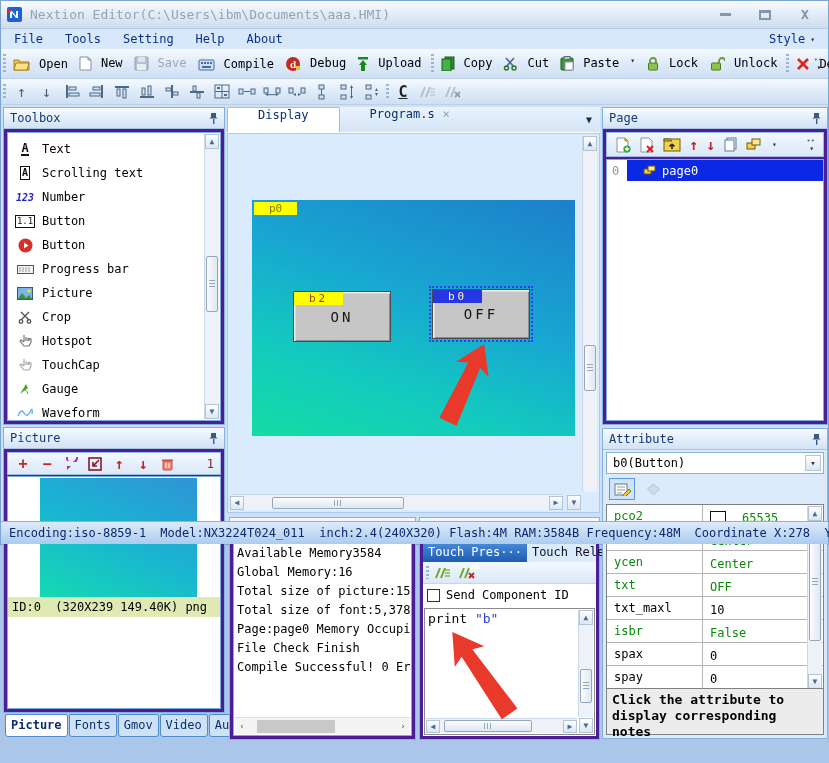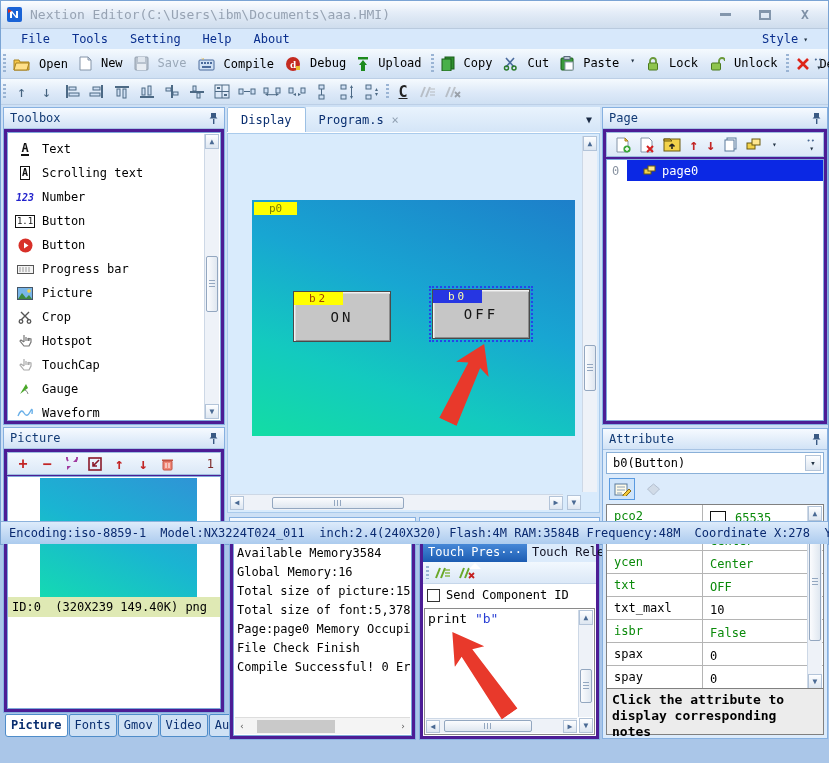--- a/index.html
+++ b/index.html
@@ -9,21 +9,21 @@
 .ic{display:inline-flex;align-items:center;justify-content:center;flex:none}
 
 
 #titlebar{position:absolute;left:0;top:0;width:100%;height:28px;background:linear-gradient(#fbfdff,#e3ecf7 45%,#cfdded);border-bottom:1px solid #b9cade;display:flex;align-items:center;padding:0 6px;gap:6px}
 #title-text{color:#97a3b3;font-size:13px;flex:1}
 .winbtn{width:34px;height:18px;display:flex;align-items:center;justify-content:center;color:#7e90a6;font-weight:bold;font-size:13px}
 .minline{width:11px;height:3px;background:#8396ac}
 .maxbox{width:12px;height:10px;border:2px solid #8396ac;border-top-width:3px}
 
 
-#menubar{position:absolute;left:0;top:28px;width:100%;height:20px;background:#d7e8fb;display:flex;align-items:center;padding:0 20px;color:#0a2f8e}
+#menubar{position:absolute;left:0;top:28px;width:100%;height:20px;background:#d7e8fb;display:flex;align-items:center;padding:0 13px;color:#0a2f8e}
 .menu-item{padding:0 12px 0 0;margin-right:10px}
 #style-menu{margin-left:auto;display:flex;gap:3px;align-items:center}
 
 
 .toolbar{position:absolute;left:0;width:100%;background:linear-gradient(#f5fafe,#dde9f8 55%,#cfe0f3);border-bottom:1px solid #bccfe6;display:flex;align-items:center}
 #toolbar1{top:48px;height:30px}
 #toolbar2{top:78px;height:26px}
 .tgroup{display:flex;align-items:center;height:100%;padding-left:8px;position:relative}
 .tgroup::before{content:"";position:absolute;left:2px;top:5px;bottom:5px;width:3px;background:repeating-linear-gradient(#9ab4d4 0 2px,transparent 2px 4px)}
 .tbtn{display:flex;align-items:flex-start;gap:9px;padding:2px 7px 2px 4px;color:#000;white-space:nowrap}
@@ -70,21 +70,21 @@
 #pic-thumb{position:absolute;left:32px;top:1px;width:157px;height:119px;background:linear-gradient(205deg,#2f94d6 0%,#1ab4d2 50%,#14dab2 100%)}
 #pic-id{position:absolute;left:0;right:0;top:120px;height:20px;background:#dfe9b4;color:#000;padding:3px 4px;white-space:pre}
 
 
 #leftTabs{position:absolute;left:4px;top:713px;height:23px;display:flex;gap:1px}
 .ltab{padding:3px 5px 2px;border:1px solid #4f8cc9;border-radius:2px 2px 3px 3px;background:#cfe1f4;color:#0a2f70;font-size:12px}
 .ltab.active{background:#fff;font-weight:bold}
 
 
 #centerTabs{position:absolute;left:226px;top:106px;width:373px;height:26px;background:linear-gradient(#e9f3fd,#d4e5f7);display:flex;align-items:stretch;border-bottom:1px solid #fff}
-.ctab{display:flex;align-items:center;gap:8px;padding:0 13px;color:#0a2f70}
+.ctab{display:flex;gap:8px;padding:0 30px;color:#0a2f70}
 .ctab.active{background:#fff;border:1px solid #9cc0e4;border-bottom:none;border-radius:2px 2px 0 0;z-index:1}
 .tab-close{color:#90a0b2;font-size:12px}
 #ctab-caret{margin-left:auto;padding:0 8px;display:flex;align-items:center;color:#1a2a44;font-size:10px}
 #canvas{position:absolute;left:226px;top:132px;width:373px;height:380px;background:#d9ebfc;border:1px solid #aacbec}
 #page{position:absolute;left:24px;top:66px;width:323px;height:236px;background:linear-gradient(200deg,#1d7fca 0%,#18a6d2 42%,#13cabf 72%,#13dda4 100%)}
 .tag{position:absolute;font-size:11px;line-height:13px;padding:0 15px;z-index:3}
 #tag-p0{left:2px;top:2px;background:#ffff00;color:#7c7c00}
 .cbtn{position:absolute;background:#c6c6c6;border:1px solid #4a4a4a;box-shadow:inset 1px 1px 0 #f2f2f2,inset 2px 2px 0 #dadada,inset -1px -1px 0 #8c8c8c;display:flex;align-items:center;justify-content:center;font-size:14px;letter-spacing:3px;color:#161616}
 #btn-on{left:41px;top:91px;width:98px;height:51px}
 #btn-off{left:180px;top:89px;width:98px;height:50px;outline:2px dotted #2643ea;outline-offset:1px}
@@ -134,21 +134,21 @@
 
 #attrPanel{left:601px;top:427px;width:226px;height:311px;background:#dcebfb}
 #attr-sel{position:absolute;left:3px;right:3px;top:23px;height:22px;background:#fff;border:1px solid #8ab0d8;display:flex;align-items:center;justify-content:space-between;padding:0 2px 0 6px;color:#000}
 #attr-sel-btn{width:16px;height:16px;display:flex;align-items:center;justify-content:center;font-size:9px;color:#234;background:linear-gradient(#fdfeff,#dde6f1);border:1px solid #b3c4d9}
 #attr-iconbar{position:absolute;left:3px;top:48px;height:24px;display:flex;gap:6px;align-items:center;padding-left:3px}
 #attr-ic1{width:26px;height:22px;border:1px solid #5a9ae0;background:#cfe4fa;display:flex;align-items:center;justify-content:center}
 #attr-ic2{width:24px;height:22px;display:flex;align-items:center;justify-content:center;opacity:.5}
 #attr-table{position:absolute;left:3px;right:3px;top:75px;height:187px;background:#fff;border:1px solid #808080}
 .arow{display:flex;height:23px;border-bottom:1px solid #b4b4b4}
 .aname{width:96px;padding:4px 0 0 7px;border-right:1px solid #b4b4b4;flex:none}
-.avalue{flex:1;padding:4px 8px 0 7px;display:flex;align-items:center;gap:9px}
+.avalue{flex:1;padding:4px 8px 0 7px;display:flex;align-items:center;gap:16px}
 .green{color:#0a8a0a}
 .swatch{display:inline-block;width:16px;height:14px;background:#fff;border:1px solid #111;flex:none}
 #attr-vscroll{top:1px;right:1px;bottom:1px}
 #attr-notes{position:absolute;left:3px;right:3px;bottom:3px;height:47px;background:#ececec;border:1px solid #808080;padding:3px 5px;font-weight:bold;font-size:13px;line-height:16px;color:#000}
 
 
 #statusbar{position:absolute;left:0;bottom:0;width:100%;height:23px;background:linear-gradient(#ddebfb,#accbee);border-top:1px solid #8cb2dc;display:flex;align-items:center;padding:0 8px;color:#0a2a70;white-space:pre}
 .sep{width:1px;height:14px;background:#7a9cc8;margin:0 7px}
 </style>
 </head>

